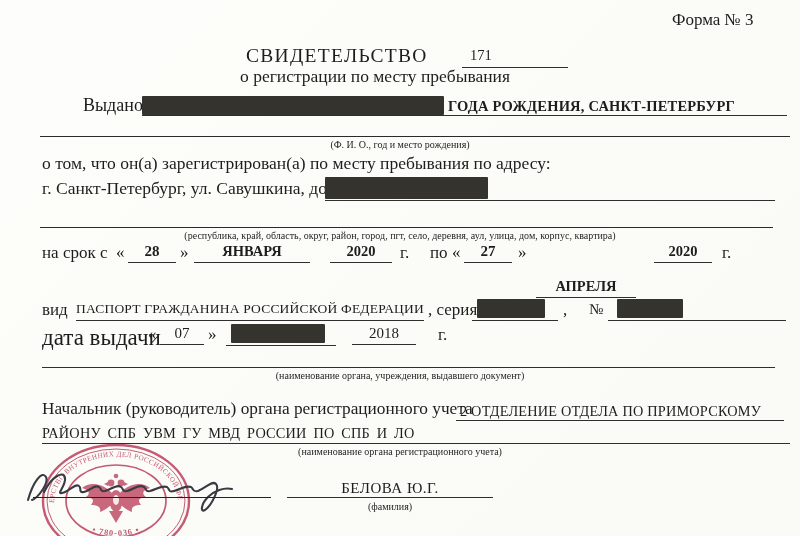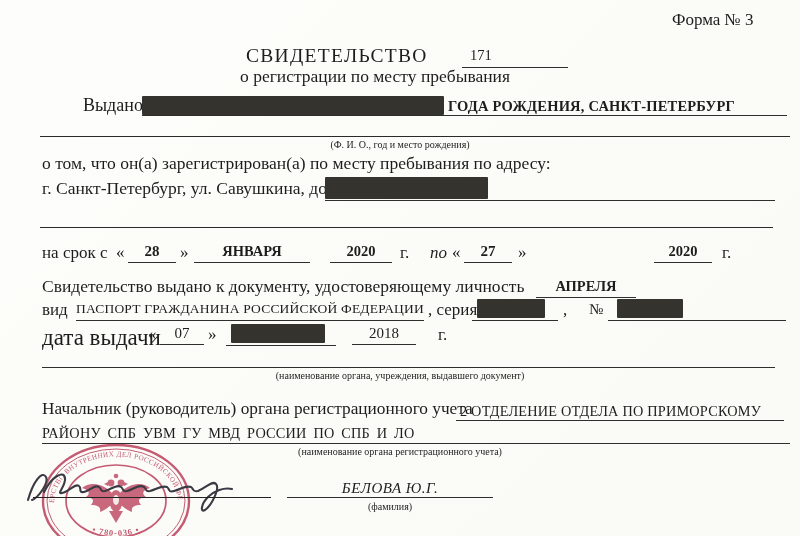--- a/index.html
+++ b/index.html
@@ -39,37 +39,37 @@
   <div class="rule-heavy" style="left:40px;top:136px;width:750px;"></div>
   <div class="cap" style="left:50px;top:139px;width:700px;">(Ф. И. О., год и место рождения)</div>
 
   <div class="abs" style="left:42px;top:153px;font-size:17.5px;">о том, что он(а) зарегистрирован(а) по месту пребывания по адресу:</div>
 
   <div class="abs" style="left:42px;top:178px;font-size:17.5px;">г. Санкт-Петербург, ул. Савушкина, дом</div>
   <div class="rule" style="left:325px;top:200px;width:450px;"></div>
   <div class="redact" style="left:325px;top:177px;width:163px;height:22px;"></div>
 
   <div class="rule-heavy" style="left:40px;top:227px;width:733px;"></div>
+  <div class="cap" style="left:50px;top:230px;width:700px;">(республика, край, область, округ, район, город, пгт, село, деревня, аул, улица, дом, корпус, квартира)</div>
 
   <div class="abs" style="left:42px;top:243px;font-size:17px;">на срок с</div>
   <div class="abs" style="left:116px;top:243px;font-size:17px;">«</div>
   <div class="slot bold" style="left:128px;top:243px;width:48px;height:19px;font-size:15px;">28</div>
   <div class="abs" style="left:180px;top:243px;font-size:17px;">»</div>
   <div class="slot bold" style="left:194px;top:243px;width:116px;height:19px;font-size:14.5px;">ЯНВАРЯ</div>
   <div class="slot bold" style="left:330px;top:243px;width:62px;height:19px;font-size:14.5px;">2020</div>
   <div class="abs" style="left:400px;top:243px;font-size:17px;">г.</div>
-  <div class="abs" style="left:430px;top:243px;font-size:17px;font-style:italic;">по</div>
+  <div class="abs" style="left:430px;top:243px;font-size:17px;">по</div>
   <div class="abs" style="left:452px;top:243px;font-size:17px;">«</div>
   <div class="slot bold" style="left:464px;top:243px;width:48px;height:19px;font-size:15px;">27</div>
   <div class="abs" style="left:518px;top:243px;font-size:17px;">»</div>
   <div class="slot bold" style="left:536px;top:249px;width:100px;height:19px;font-size:14.5px;margin-top:29px;">АПРЕЛЯ</div>
   <div class="slot bold" style="left:654px;top:243px;width:58px;height:19px;font-size:14.5px;">2020</div>
   <div class="abs" style="left:722px;top:243px;font-size:17px;">г.</div>
 
-  <div class="abs" style="left:42px;top:276px;font-size:17.5px;">Свидетельство выдано к документу, удостоверяющему личность</div>
 
   <div class="abs" style="left:42px;top:300px;font-size:17px;">вид</div>
   <div class="slot upper" style="left:76px;top:301px;width:348px;height:19px;font-size:13.5px;">ПАСПОРТ ГРАЖДАНИНА РОССИЙСКОЙ ФЕДЕРАЦИИ</div>
   <div class="abs" style="left:428px;top:300px;font-size:17px;">, серия</div>
   <div class="rule" style="left:472px;top:320px;width:86px;"></div>
   <div class="redact" style="left:477px;top:299px;width:68px;height:19px;"></div>
   <div class="abs" style="left:563px;top:300px;font-size:17px;">,</div>
   <div class="abs" style="left:589px;top:301px;font-size:15px;">№</div>
   <div class="rule" style="left:608px;top:320px;width:178px;"></div>
   <div class="redact" style="left:617px;top:299px;width:66px;height:19px;"></div>
@@ -122,17 +122,17 @@
       <ellipse cx="0" cy="1" rx="3" ry="5" fill="#f6e9ec"></ellipse>
     </g>
   </svg>
 
   <svg class="sig-svg" style="left:20px;top:464px;" width="240" height="50" viewBox="0 0 240 50">
     <path d="M8 36 C 13 18, 22 6, 26 13 C 29 19, 18 34, 12 36 M 24 28 C 32 12, 44 6, 45 14 C 46 22, 36 30, 42 29 C 50 27, 55 19, 59 22 C 62 24, 58 29, 64 28 C 71 26, 75 20, 79 23 C 82 25, 80 28, 85 27 C 92 25, 97 20, 101 23 C 104 25, 102 28, 107 27 C 114 25, 119 20, 124 23 C 127 25, 125 28, 130 27 C 137 25, 142 21, 147 23 C 150 25, 148 29, 154 27 C 161 25, 166 21, 171 23 C 174 25, 172 28, 178 27 C 186 24, 192 16, 196 20 C 200 24, 192 41, 185 46 C 180 49, 181 40, 188 33 C 194 27, 204 23, 212 25" fill="none" stroke="#3a3a44" stroke-width="2.1" stroke-linecap="round"></path>
   </svg>
   <div class="rule" style="left:33px;top:497px;width:238px;border-top-color:#232323;"></div>
   <div class="cap" style="left:100px;top:501px;width:100px;margin-top:46px;">(подпись)</div>
 
-  <div class="abs" style="left:287px;top:480px;width:206px;text-align:center;font-size:15px;letter-spacing:0.5px;white-space:nowrap;font-style:italic;">БЕЛОВА  Ю.Г.</div>
+  <div class="abs" style="left:287px;top:480px;width:206px;text-align:center;font-size:15px;letter-spacing:0.5px;white-space:nowrap;">БЕЛОВА  Ю.Г.</div>
   <div class="rule" style="left:287px;top:497px;width:206px;"></div>
   <div class="cap" style="left:287px;top:501px;width:206px;">(фамилия)</div>
 
 </div>
 
 </body></html>

